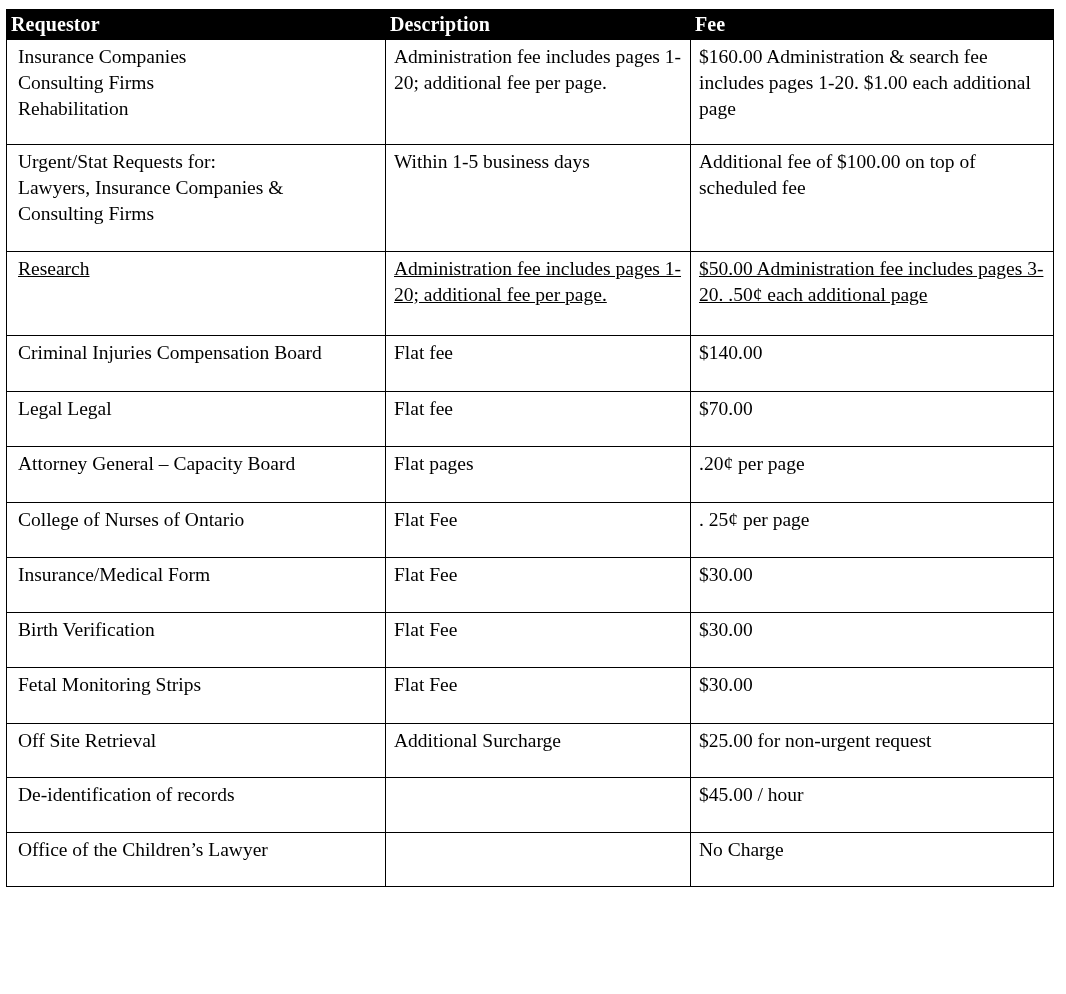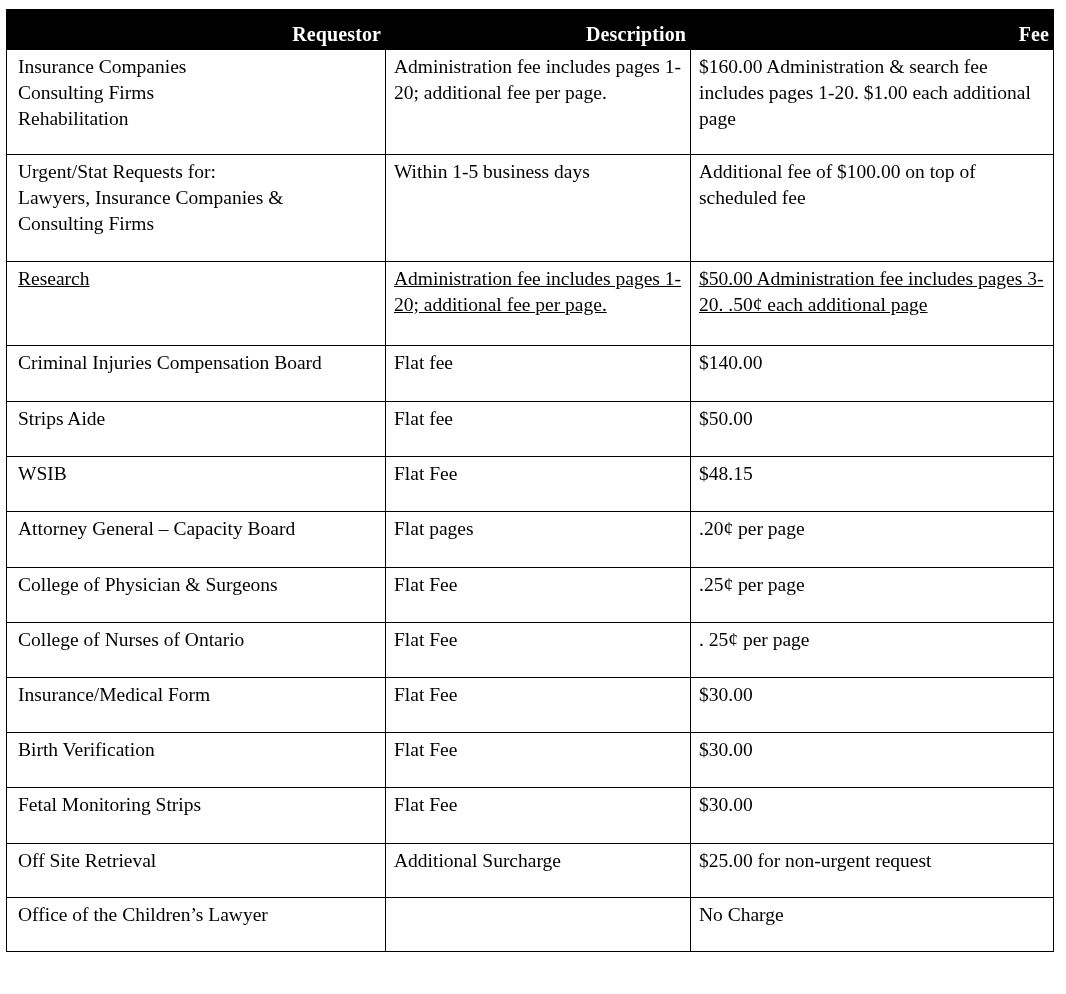--- a/index.html
+++ b/index.html
@@ -36,22 +36,22 @@
   .fee-table col.col-requestor { width: 379px; }
   .fee-table col.col-description { width: 305px; }
   .fee-table col.col-fee { width: 363px; }
 
   .fee-table thead th {
     background: #000000;
     color: #ffffff;
     font-weight: bold;
     font-size: 20px;
     line-height: 26px;
-    text-align: right;
-    padding: 11px 4px 2px 4px;
+    text-align: left;
+    padding: 1px 4px 2px 4px;
     border: 1px solid #000000;
     vertical-align: middle;
     letter-spacing: 0.1px;
   }
 
   .fee-table tbody td {
     border: 1px solid #000000;
     vertical-align: top;
     font-size: 19.5px;
     line-height: 26px;
@@ -106,38 +106,28 @@
           <td class="cell-requestor">Research</td>
           <td class="cell-description">Administration fee includes pages 1-20; additional fee per page.</td>
           <td class="cell-fee">$50.00 Administration fee includes pages 3-20. .50¢ each additional page</td>
         </tr>
         <tr class="rh-53" data-rowheight="53">
           <td class="cell-requestor">Criminal Injuries Compensation Board</td>
           <td class="cell-description">Flat fee</td>
           <td class="cell-fee">$140.00</td>
         </tr>
         <tr class="rh-52" data-rowheight="52">
-          <td class="cell-requestor">Strips Aide</td>
+          <td class="cell-requestor">Legal Legal</td>
           <td class="cell-description">Flat fee</td>
-          <td class="cell-fee">$50.00</td>
-        </tr>
-        <tr class="rh-52" data-rowheight="52">
-          <td class="cell-requestor">WSIB</td>
-          <td class="cell-description">Flat Fee</td>
-          <td class="cell-fee">$48.15</td>
+          <td class="cell-fee">$70.00</td>
         </tr>
         <tr class="rh-53" data-rowheight="53">
           <td class="cell-requestor">Attorney General – Capacity Board</td>
           <td class="cell-description">Flat pages</td>
           <td class="cell-fee">.20¢ per page</td>
-        </tr>
-        <tr class="rh-52" data-rowheight="52">
-          <td class="cell-requestor">College of Physician &amp; Surgeons</td>
-          <td class="cell-description">Flat Fee</td>
-          <td class="cell-fee">.25¢ per page</td>
         </tr>
         <tr class="rh-52" data-rowheight="52">
           <td class="cell-requestor">College of Nurses of Ontario</td>
           <td class="cell-description">Flat Fee</td>
           <td class="cell-fee">. 25¢ per page</td>
         </tr>
         <tr class="rh-52" data-rowheight="52">
           <td class="cell-requestor">Insurance/Medical Form</td>
           <td class="cell-description">Flat Fee</td>
           <td class="cell-fee">$30.00</td>
@@ -150,20 +140,25 @@
         <tr class="rh-53" data-rowheight="53">
           <td class="cell-requestor">Fetal Monitoring Strips</td>
           <td class="cell-description">Flat Fee</td>
           <td class="cell-fee">$30.00</td>
         </tr>
         <tr class="rh-51" data-rowheight="51">
           <td class="cell-requestor">Off Site Retrieval</td>
           <td class="cell-description">Additional Surcharge</td>
           <td class="cell-fee">$25.00 for non-urgent request</td>
         </tr>
+        <tr class="rh-52" data-rowheight="52">
+          <td class="cell-requestor">De-identification of records</td>
+          <td class="cell-description"></td>
+          <td class="cell-fee">$45.00 / hour</td>
+        </tr>
         <tr class="rh-51" data-rowheight="51">
           <td class="cell-requestor">Office of the Children’s Lawyer</td>
           <td class="cell-description"></td>
           <td class="cell-fee">No Charge</td>
         </tr>
       </tbody>
   </table>
 </div>
 
 </body></html>

